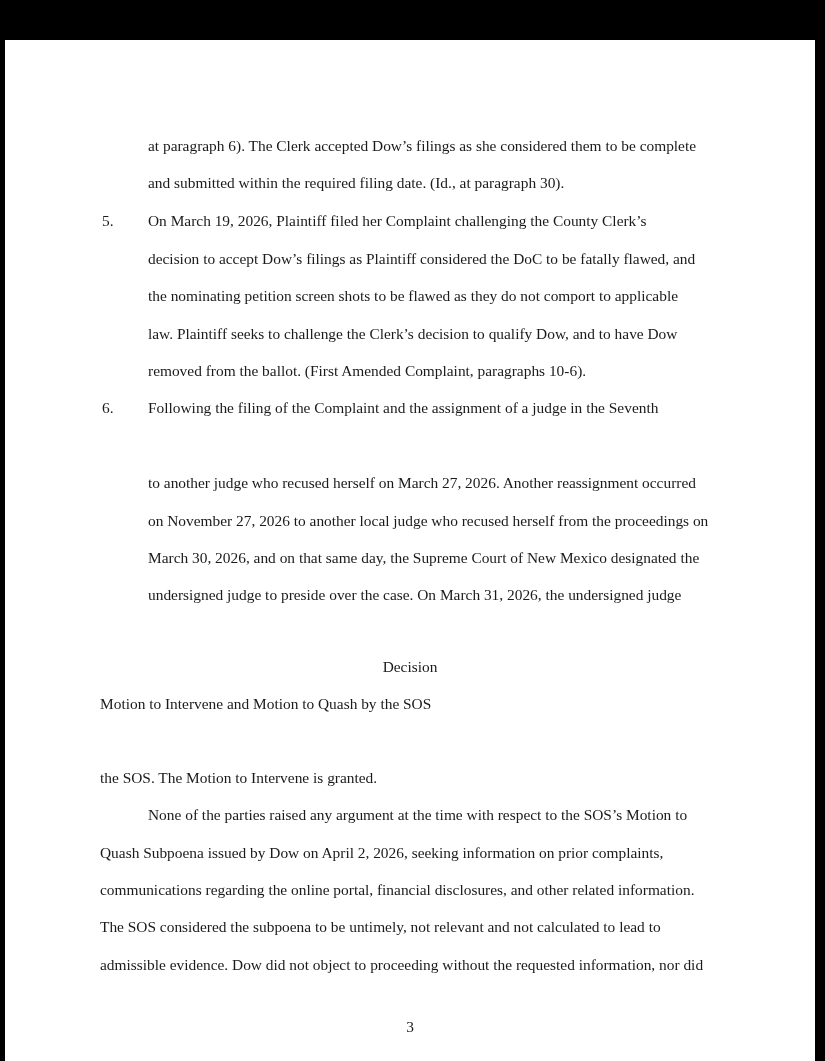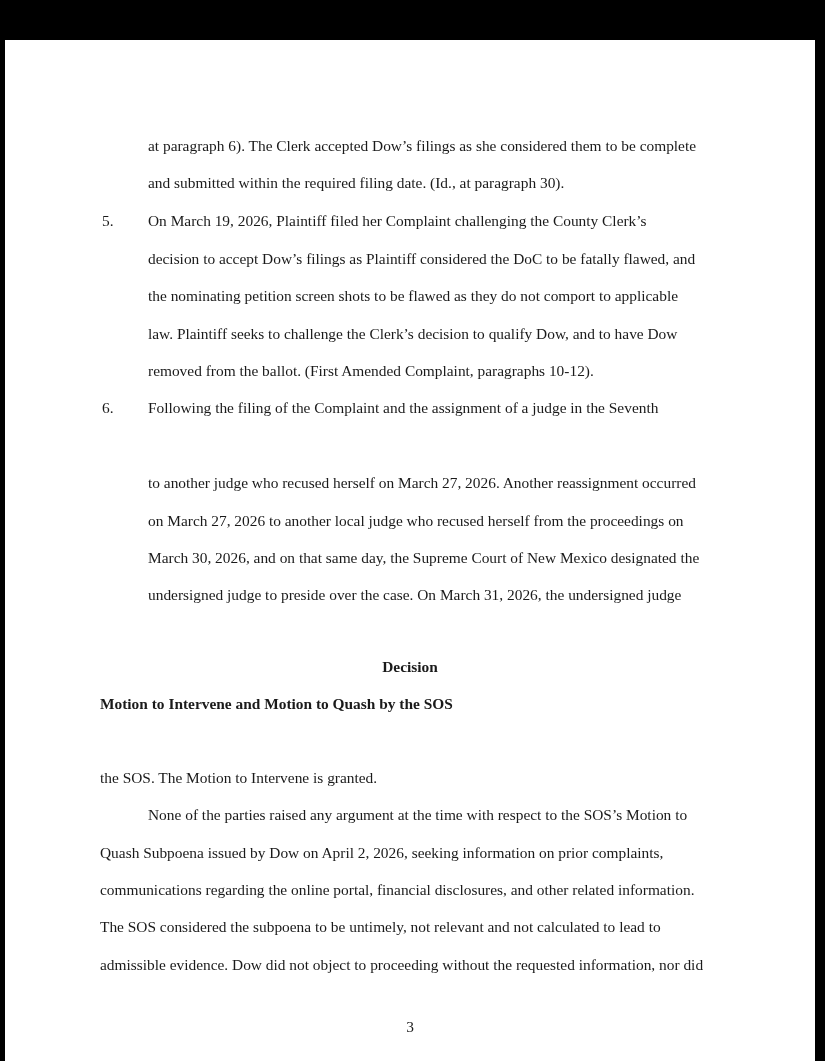--- a/index.html
+++ b/index.html
@@ -21,42 +21,42 @@
     .line {
       position: absolute;
       white-space: nowrap;
       line-height: 18px;
     }
     .num { position: absolute; }
     .ind { left: 143px; }
     .full { left: 95px; }
     .para-ind { left: 143px; }
     .u { }
-    .bold { font-weight: bold; }
+    .bold { font-weight: normal; }
     .center { left: 0; width: 810px; text-align: center; }
   </style>
 </head>
 <body>
 
 <div class="page">
 
   <div class="line ind" style="top:97px">at paragraph 6).  The Clerk accepted Dow’s filings as she considered them to be complete</div>
   <div class="line ind" style="top:134px"><span>and submitted within the required filing date.  (</span><span class="u">Id</span><span>., at paragraph 30).</span></div>
 
   <div class="line num" style="top:172px; left:97px">5.</div>
   <div class="line ind" style="top:172px">On March 19, 2026, Plaintiff filed her Complaint challenging the County Clerk’s</div>
   <div class="line ind" style="top:210px">decision to accept Dow’s filings as Plaintiff considered the DoC to be fatally flawed, and</div>
   <div class="line ind" style="top:247px">the nominating petition screen shots to be flawed as they do not comport to applicable</div>
   <div class="line ind" style="top:285px">law.  Plaintiff seeks to challenge the Clerk’s decision to qualify Dow, and to have Dow</div>
-  <div class="line ind" style="top:322px">removed from the ballot.  (First Amended Complaint, paragraphs 10-12).</div>
+  <div class="line ind" style="top:322px">removed from the ballot.  (First Amended Complaint, paragraphs 10-6).</div>
 
   <div class="line num" style="top:359px; left:97px">6.</div>
   <div class="line ind" style="top:359px">Following the filing of the Complaint and the assignment of a judge in the Seventh</div>
   <div class="line ind" style="top:434px">to another judge who recused herself on March 27, 2026.  Another reassignment occurred</div>
-  <div class="line ind" style="top:472px">on March 27, 2026 to another local judge who recused herself from the proceedings on</div>
+  <div class="line ind" style="top:472px">on November 27, 2026 to another local judge who recused herself from the proceedings on</div>
   <div class="line ind" style="top:509px">March 30, 2026, and on that same day, the Supreme Court of New Mexico designated the</div>
   <div class="line ind" style="top:546px">undersigned judge to preside over the case.  On March 31, 2026, the undersigned judge</div>
 
   <div class="line center bold" style="top:618px">Decision</div>
   <div class="line full bold" style="top:655px">Motion to Intervene and Motion to Quash by the SOS</div>
 
   <div class="line para-ind" style="top:766px">None of the parties raised any argument at the time with respect to the SOS’s Motion to</div>
   <div class="line full" style="top:729px">the SOS.  The Motion to Intervene is granted.</div>
   <div class="line full" style="top:804px">Quash Subpoena issued by Dow on April 2, 2026, seeking information on prior complaints,</div>
   <div class="line full" style="top:841px">communications regarding the online portal, financial disclosures, and other related information.</div>

